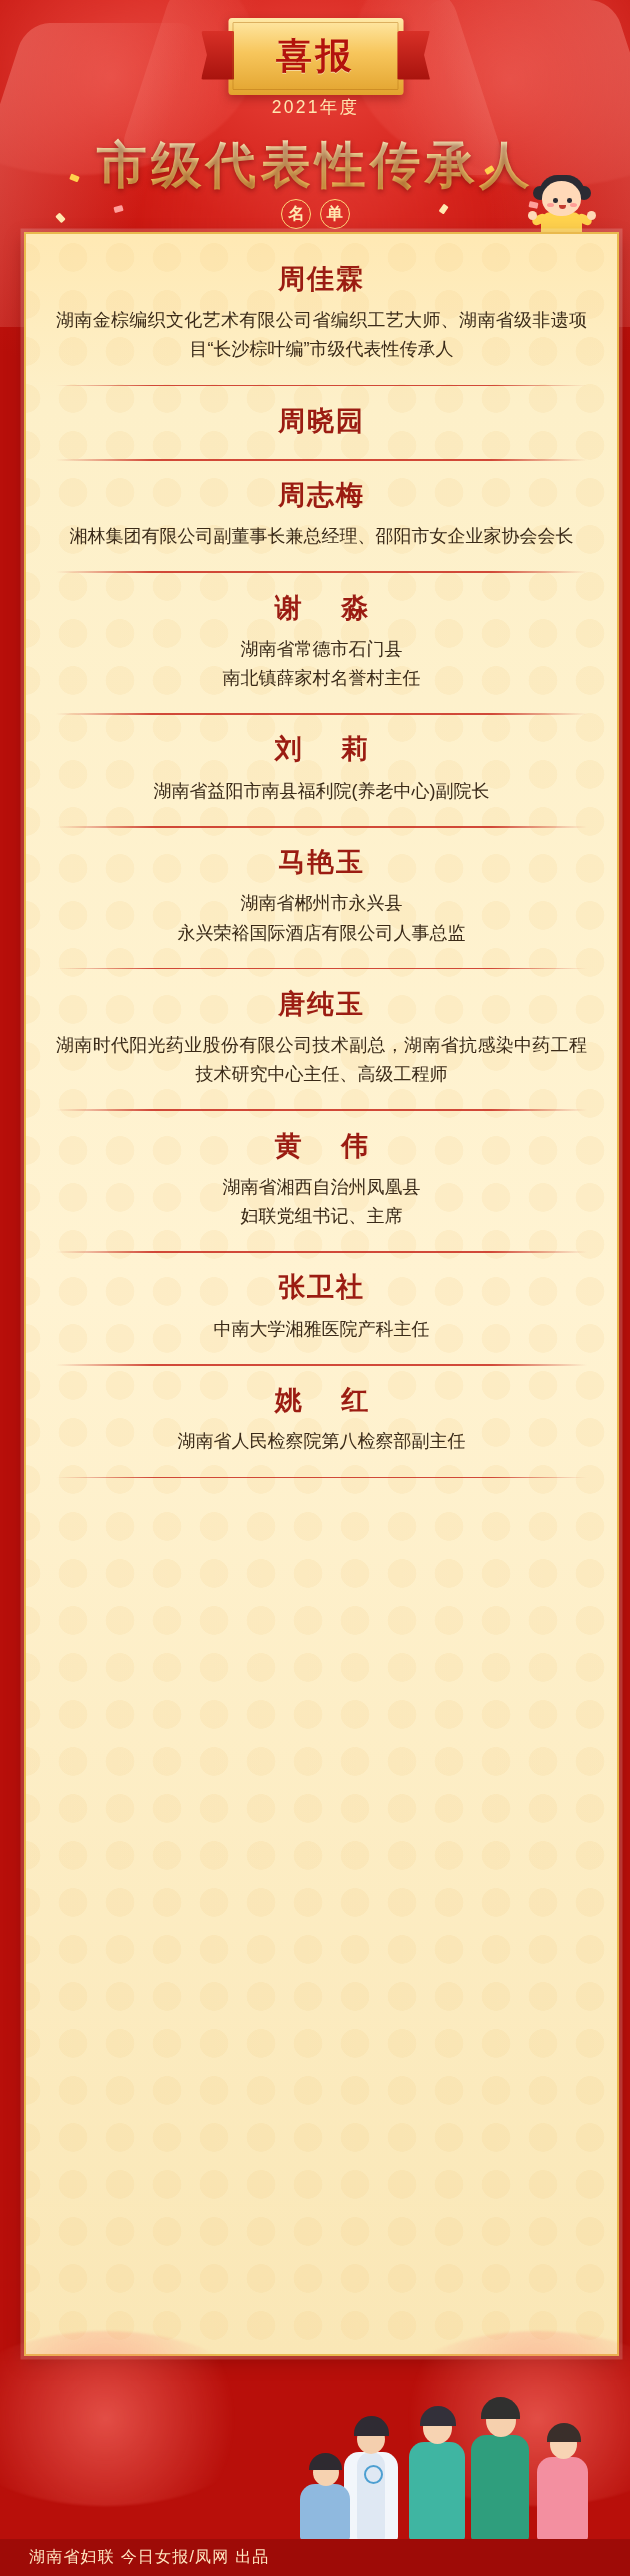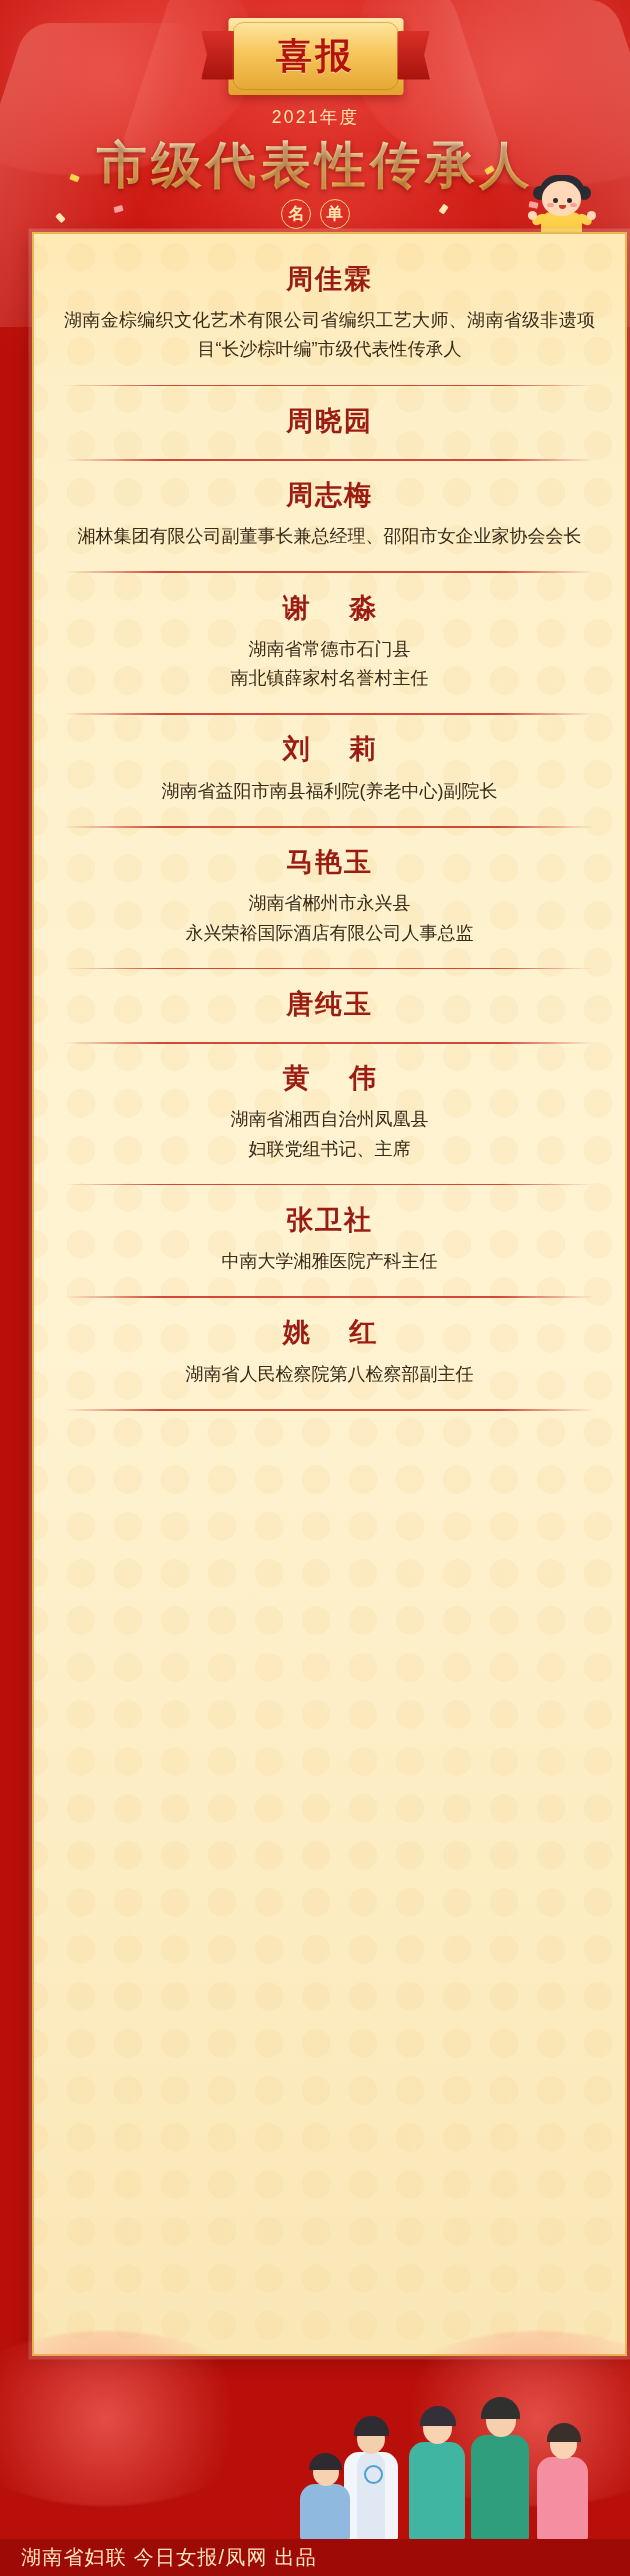--- a/index.html
+++ b/index.html
@@ -70,34 +70,34 @@
     width: 33px;
     height: 49px;
     background: linear-gradient(180deg,#d83027,#a8130d);
     border-radius: 1.8px;
   }
   .banner:before { left:-27px; clip-path: polygon(0 0,100% 0,100% 100%,0 100%,18% 50%); }
   .banner:after  { right:-27px; clip-path: polygon(0 0,100% 0,82% 50%,100% 100%,0 100%); }
   .banner-inner {
     position:absolute; inset:4.7px;
     border: 1.2px solid rgba(180,110,20,.45);
-    border-radius: 11px;
+    border-radius: 1px;
     display:flex; align-items:center; justify-content:center;
   }
   .banner-text {
     font-family: "DejaVu Serif", "Liberation Serif", serif;
     font-weight: bold;
     font-size: 36px;
     letter-spacing: 3.5px;
     color: #b3130c;
     text-shadow: 0 1.2px 0 rgba(255,255,255,.45);
   }
 
   .year {
-    position:absolute; top: 105px; left:0; right:0;
+    position:absolute; top: 95px; left:0; right:0;
     text-align:center;
     color: #ffe6b0;
     font-size: 17.5px;
     letter-spacing: 2.3px;
   }
   .main-title {
     position:absolute; top: 132px; left:0; right:0;
     text-align:center;
     font-family: "DejaVu Serif", "Liberation Serif", serif;
     font-weight: bold;
@@ -136,21 +136,21 @@
   .mascot .mouth { position:absolute; left:32px; top:30px; width:7px; height:4.1px; background:#c23b2e; border-radius:0 0 5.8px 5.8px; }
   .mascot .body { position:absolute; left:14px; top:37px; width:41px; height:32px; background:#ffd24d; border-radius:9.3px 9.3px 5.8px 5.8px; }
   .mascot .armL { position:absolute; left:4.7px; top:40px; width:15px; height:9.3px; background:#ffd24d; border-radius:5.8px; transform:rotate(-25deg); }
   .mascot .armR { position:absolute; right:4.7px; top:40px; width:15px; height:9.3px; background:#ffd24d; border-radius:5.8px; transform:rotate(25deg); }
   .mascot .handL { position:absolute; left:1.2px; top:36px; width:9.3px; height:9.3px; background:#ffd9b8; border-radius:50%; }
   .mascot .handR { position:absolute; right:1.2px; top:36px; width:9.3px; height:9.3px; background:#ffd9b8; border-radius:50%; }
 
   
   .panel-wrap {
     position:absolute;
-    left: 32px;
+    left: 24px;
     top: 232px;
     width: 591px;
     height: 2120px;
     background: linear-gradient(180deg,#ffe9b4 0%, #fdf0c9 8%, #fff3d2 50%, #fae7b6 100%);
     border: 2.3px solid #e9b94d;
     box-shadow: 0 0 0 3.5px rgba(255,255,255,.18), 0 5.8px 17.5px rgba(80,0,0,.35);
     overflow: hidden;
   }
   .panel-wrap:before {
     
@@ -215,23 +215,24 @@
   .p-body { position:absolute; border-radius: 15px 15px 3.5px 3.5px; }
 
   .footer-bar {
     position:absolute; left:0; right:0; bottom:0;
     height: 37px;
     background: #9e0b07;
     display:flex; align-items:center;
   }
   .footer-text {
     color:#ffe6c0;
-    font-size: 20px;
+    font-size: 16px;
     letter-spacing: 1.2px;
     padding-left: 21px;
+    margin-left: 8px;
   }
 </style>
 </head>
 <body>
 
 <div class="poster">
 
   <div class="silk a"></div>
   <div class="silk b"></div>
   <div class="silk c"></div>
@@ -306,20 +307,21 @@
         </div>
         <div class="divider"></div>
         <div class="entry">
           <div class="name">马艳玉</div>
           <div class="desc" style="white-space: pre-line;">湖南省郴州市永兴县
 永兴荣裕国际酒店有限公司人事总监</div>
         </div>
         <div class="divider"></div>
         <div class="entry">
           <div class="name">唐纯玉</div>
+          <div class="desc justify">湖南时代阳光药业股份有限公司技术副总，湖南省抗感染中药工程技术研究中心主任、高级工程师</div>
         </div>
         <div class="divider"></div>
         <div class="entry">
           <div class="name spaced">黄  伟</div>
           <div class="desc" style="white-space: pre-line;">湖南省湘西自治州凤凰县
 妇联党组书记、主席</div>
         </div>
         <div class="divider"></div>
         <div class="entry">
           <div class="name">张卫社</div>

